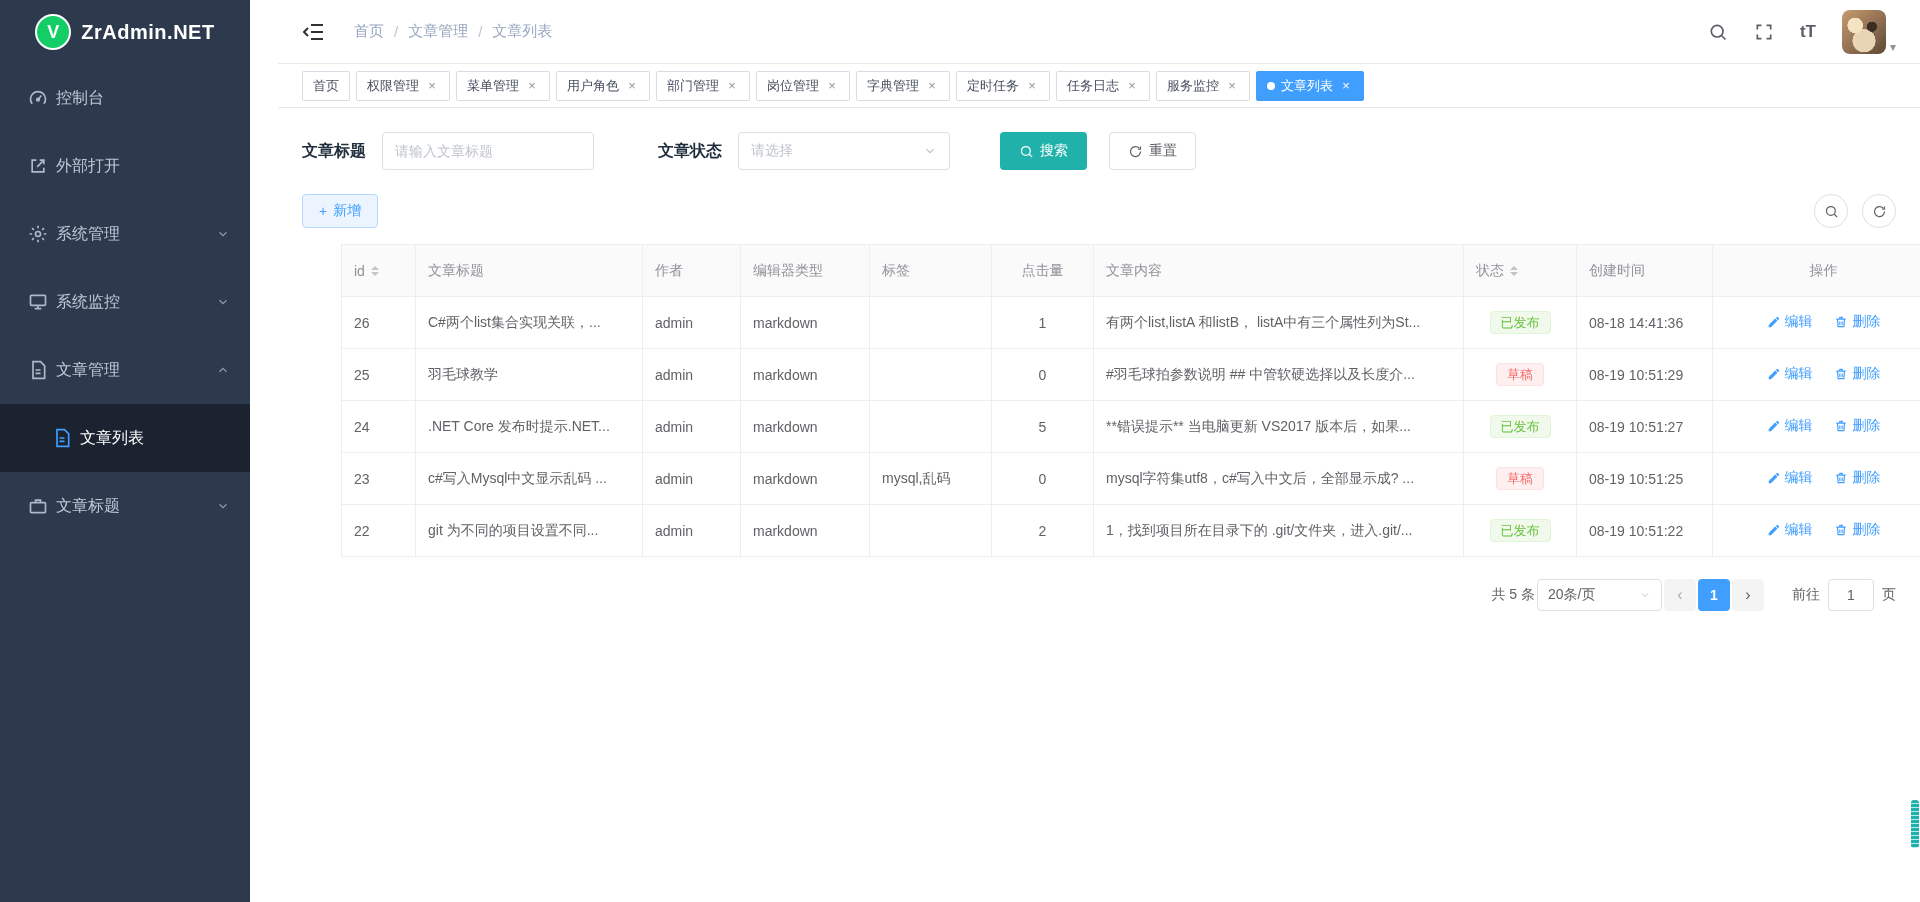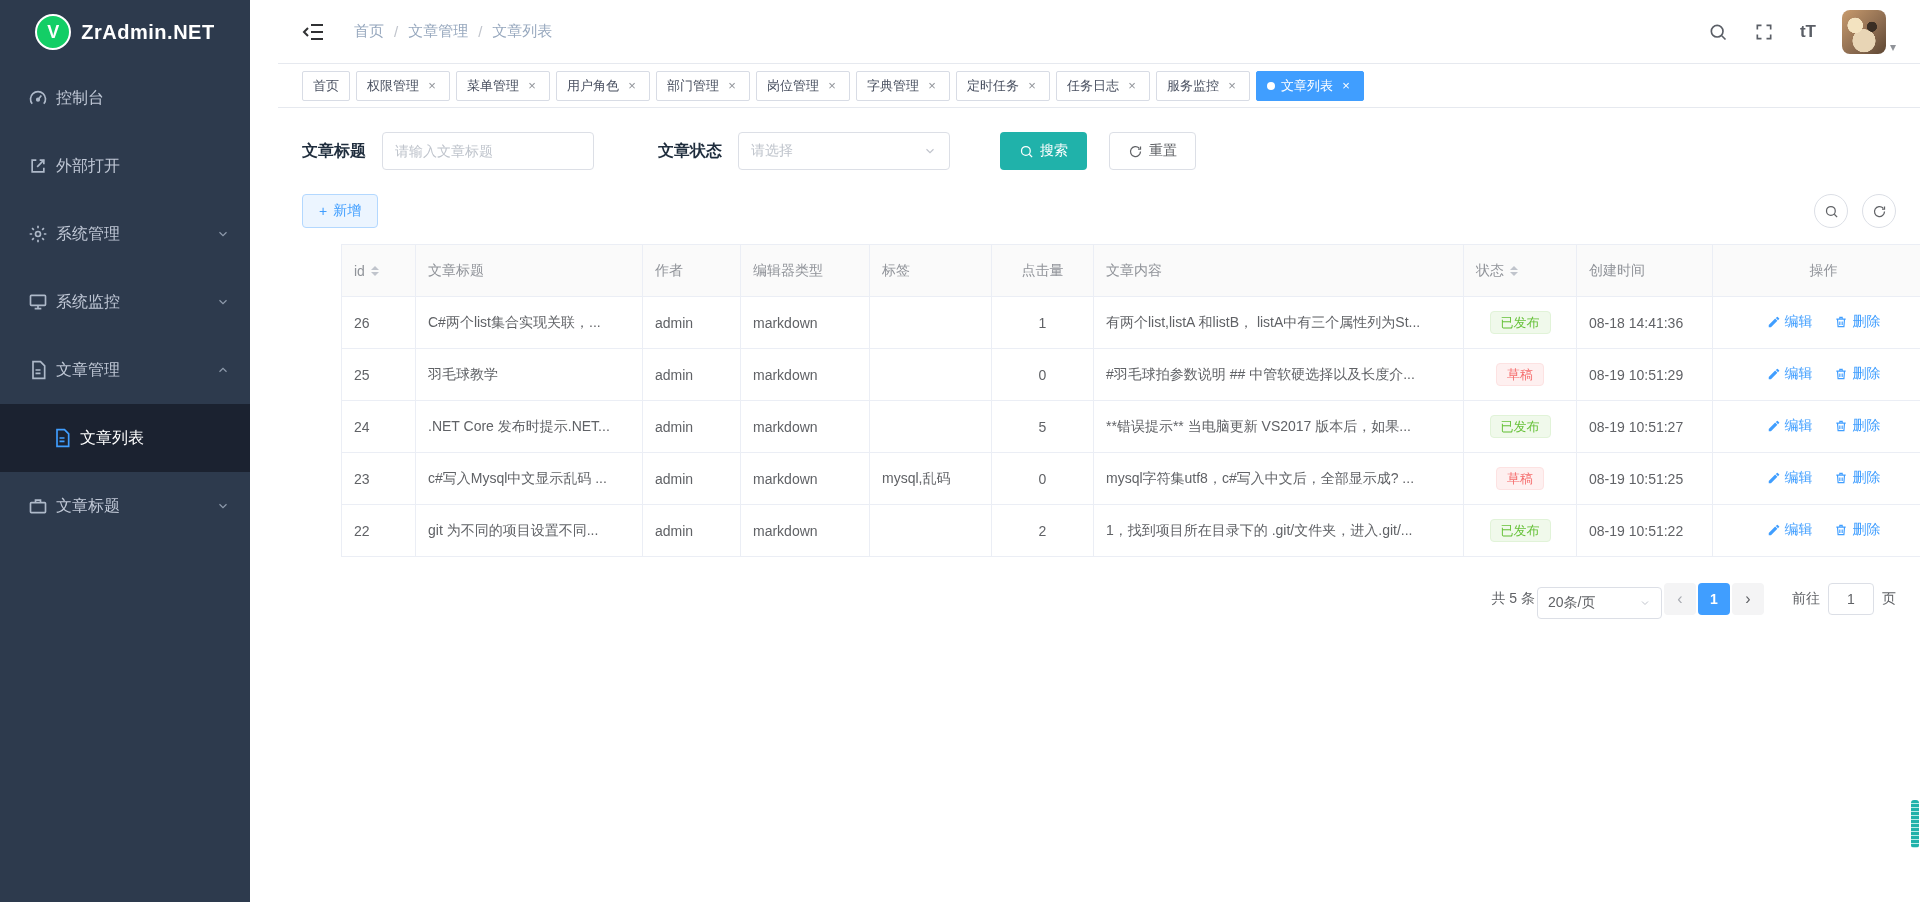--- a/index.html
+++ b/index.html
@@ -98,21 +98,21 @@
   .badge { display:inline-block; padding:4px 10px; border-radius:4px; font-size:13px; line-height:1; }
   .badge[data-status="已发布"] { background:#f0f9eb; border:1px solid #e1f3d8; color:var(--success,#67c23a); }
   .badge[data-status="草稿"] { background:#fef0f0; border:1px solid #fde2e2; color:var(--danger,#f56c6c); }
   .link { color:var(--primary,#409eff); cursor:pointer; display:inline-flex; align-items:center; gap:4px; text-decoration:none; }
   .link svg { width:14px; height:14px; }
   .link + .link { margin-left:18px; }
 
   
   .pagination { display:flex; align-items:center; justify-content:flex-end; gap:2px; padding:22px 0; color:#606266; font-size:14px; }
   .pg-size { width:125px; height:32px; border:1px solid #dcdfe6; border-radius:4px; display:flex; align-items:center;
-    justify-content:space-between; padding:0 10px; cursor:pointer; color:#606266;margin-top:8px; }
+    justify-content:space-between; padding:0 10px; cursor:pointer; color:#606266; }
   .pg-size .sel-caret { width:12px; height:12px; color:#c0c4cc; display:inline-flex; }
   .pg-size .sel-caret svg { width:12px; height:12px; }
   .pg-btn { width:32px; height:32px; border-radius:4px; background:#f4f4f5; color:#a8abb2; display:flex;
     align-items:center; justify-content:center; font-size:16px; cursor:pointer; border:none; }
   .pg-btn.next { color:#606266; }
   .pg-current { width:32px; height:32px; border-radius:4px; background:var(--primary,#409eff); color:#fff;
     display:flex; align-items:center; justify-content:center; font-weight:bold; cursor:pointer; }
   .pg-goto { display:flex; align-items:center; gap:8px; margin-left:26px; }
   .pg-input { width:46px; height:32px; border:1px solid #dcdfe6; border-radius:4px; text-align:center;
     font-size:14px; color:#606266; outline:none; font-family:inherit; }

